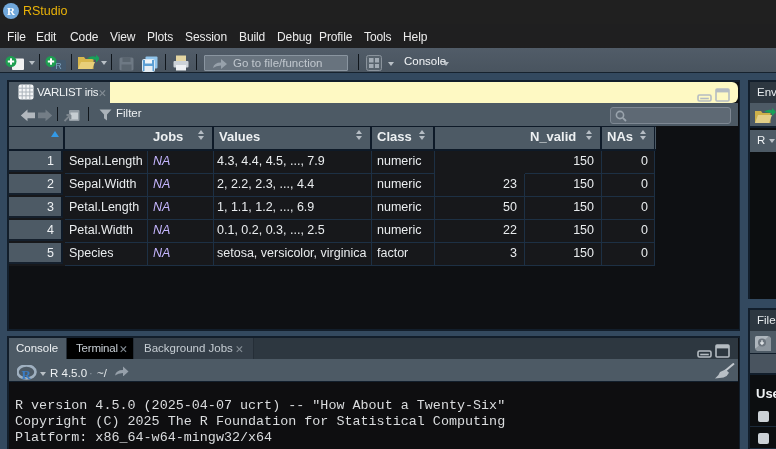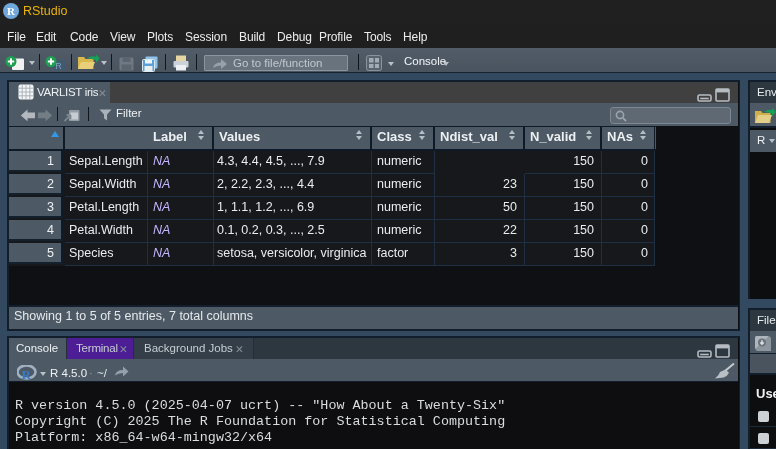--- a/index.html
+++ b/index.html
@@ -13,21 +13,21 @@
   #apptitle { left:23px; top:4px; color:#eab308; font-size:12.5px; }
   #menubar { left:0; top:24px; width:776px; height:24px; background:#1f1f20; color:#ececec; font-size:12px; }
   #menubar span { position:absolute; top:6px; letter-spacing:-0.1px; }
   #toolbar { left:0; top:48px; width:776px; height:25px; background:linear-gradient(#515c68,#49545f); border-bottom:1px solid #16222e; }
   .tsep { position:absolute; top:6px; width:1px; height:16px; background:#10161c; }
   .caret { position:absolute; width:0; height:0; border-left:3.5px solid transparent; border-right:3.5px solid transparent; border-top:4px solid #b9c0c6; }
   .tabx { color:#848d95; font-size:10.5px; }
 
   
   #pane1 { left:7px; top:80px; width:733px; height:251px; background:#0e1013; border:2px solid #121e2b; border-right-width:1px; }
-  #p1tabbar { left:0; top:0; width:729px; height:21px; background:#404040; }
+  #p1tabbar { left:0; top:0; width:729px; height:21px; background:#fef9c3;border-radius:6px; }
   #p1tab { left:0; top:0; width:101px; height:21px; background:#4d5a65; }
   #p1toolbar { left:0; top:21px; width:729px; height:23px; background:#4d5a65; }
   #p1header { left:0; top:44px; width:647px; height:25px; background:#4d5a65; border-top:1px solid #0e1a28; border-bottom:2px solid #0e1a28; }
   .hcell { position:absolute; top:0; height:22px; border-right:2px solid #0e1a28; color:#edf0f2; font-weight:bold; font-size:13px; }
   .hcell .lbl { position:absolute; left:5px; top:2px; }
   .sorter { position:absolute; right:6px; top:2px; width:8px; height:12px; }
   .sorter:before, .sorter:after { content:""; position:absolute; left:0; border-left:3.2px solid transparent; border-right:3.2px solid transparent; }
   .sorter:before { top:1px; border-bottom:4.5px solid #b6bdc4; }
   .sorter:after { top:7px; border-top:4.5px solid #b6bdc4; }
   .rows { left:0; top:69px; width:646px; }
@@ -180,33 +180,29 @@
       </div>
     </div>
 
     <div class="abs" id="p1header">
       <div class="hcell" style="left:0;width:56px;">
         <svg class="abs" style="right:4px;top:4px" width="8" height="6" viewBox="0 0 8 6">
           <path d="M0 6 l8 0 -4 -6 z" fill="#3399e6"></path>
         </svg>
       </div>
       <div class="hcell" style="left:139px;width:66px">
-        <span class="lbl">Label</span>
+        <span class="lbl">Jobs</span>
         <span class="sorter"></span>
       </div>
       <div class="hcell" style="left:205px;width:158px">
         <span class="lbl">Values</span>
         <span class="sorter"></span>
       </div>
       <div class="hcell" style="left:363px;width:63px">
         <span class="lbl">Class</span>
-        <span class="sorter"></span>
-      </div>
-      <div class="hcell" style="left:426px;width:90px">
-        <span class="lbl">Ndist_val</span>
         <span class="sorter"></span>
       </div>
       <div class="hcell" style="left:516px;width:77px">
         <span class="lbl">N_valid</span>
         <span class="sorter"></span>
       </div>
       <div class="hcell" style="left:593px;width:53px;border-right-width:1px">
         <span class="lbl">NAs</span>
         <span class="sorter"></span>
       </div>
@@ -257,31 +253,28 @@
         <div class="cell cv" style="left:56px;width:83px;padding-left:4px">Species</div>
         <div class="cell cv na" style="left:139px;width:66px;padding-left:5px">NA</div>
         <div class="cell cv" style="left:205px;width:158px;padding-left:3px">setosa, versicolor, virginica</div>
         <div class="cell cv" style="left:363px;width:63px;padding-left:5px">factor</div>
         <div class="cell cv num" style="left:426px;width:90px;padding-right:7px">3</div>
         <div class="cell cv num" style="left:516px;width:77px;padding-right:7px">150</div>
         <div class="cell cv num" style="left:593px;width:53px;padding-right:6px">0</div>
       </div>
     </div>
 
-    <div class="abs" id="p1footer">
-      <span>Showing 1 to 5 of 5 entries, 7 total columns</span>
-    </div>
   </div>
 
   <div class="abs" id="pane2">
     <div class="abs" id="p2tabbar">
       <div class="ctab" style="left:0;width:57px;background:#4d5a65;color:#eef1f3;">
         <span class="abs" style="left:7px;top:4px">Console</span>
       </div>
-      <div class="ctab" style="left:57px;width:68px;background:#4c1d95;border-left:1px solid #252e37;border-right:1px solid #252e37;">
+      <div class="ctab" style="left:57px;width:68px;background:#000000;border-left:1px solid #252e37;border-right:1px solid #252e37;">
         <span class="abs" style="left:9px;top:4px;letter-spacing:-0.2px;">Terminal</span>
         <span class="abs tabx" style="left:52px;top:5px">✕</span>
       </div>
       <div class="ctab" style="left:125px;width:120px;background:#343e48;border-right:1px solid #252e37;">
         <span class="abs" style="left:10px;top:4px">Background Jobs</span>
         <span class="abs tabx" style="left:101px;top:5px">✕</span>
       </div>
       <svg class="minmaxsvg" style="left:688px;top:6px" width="33" height="14" viewBox="0 0 33 14">
         <rect x="1" y="7" width="13" height="6" rx="1.5" fill="none" stroke="#b5bcc2" stroke-width="1.6"></rect>
         <rect x="3.2" y="9.7" width="8.6" height="1.6" fill="#b5bcc2"></rect>

